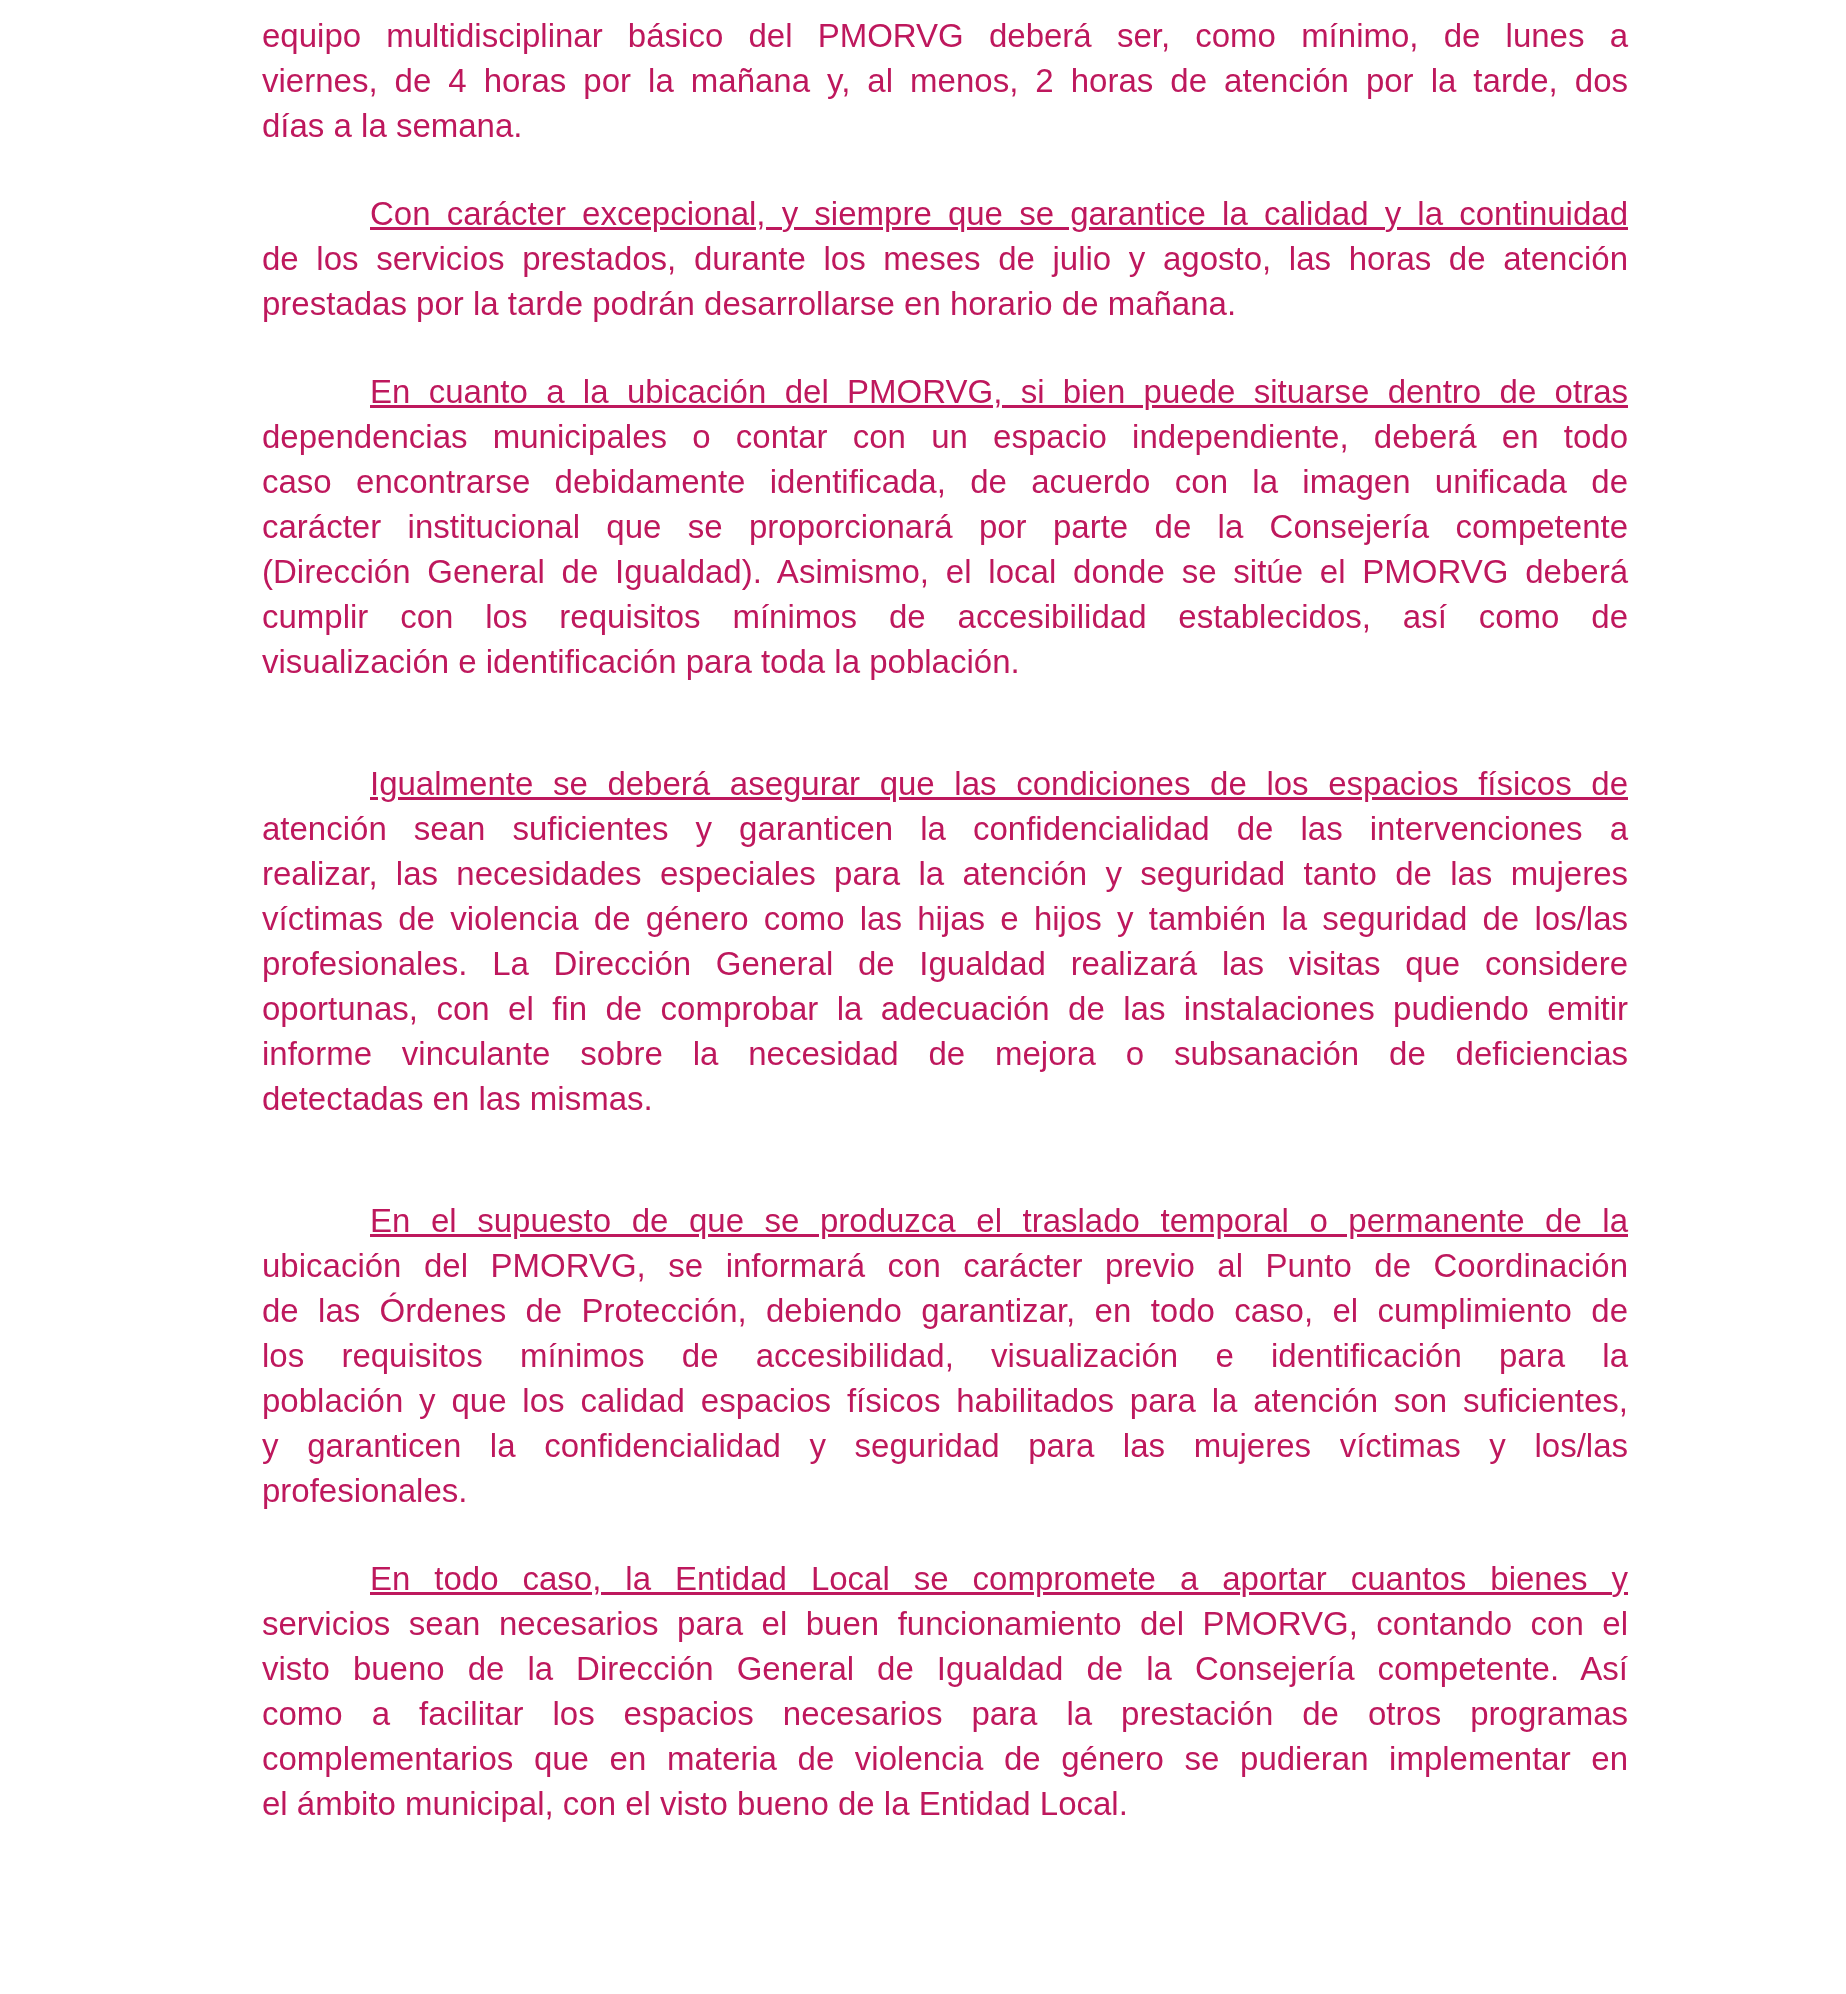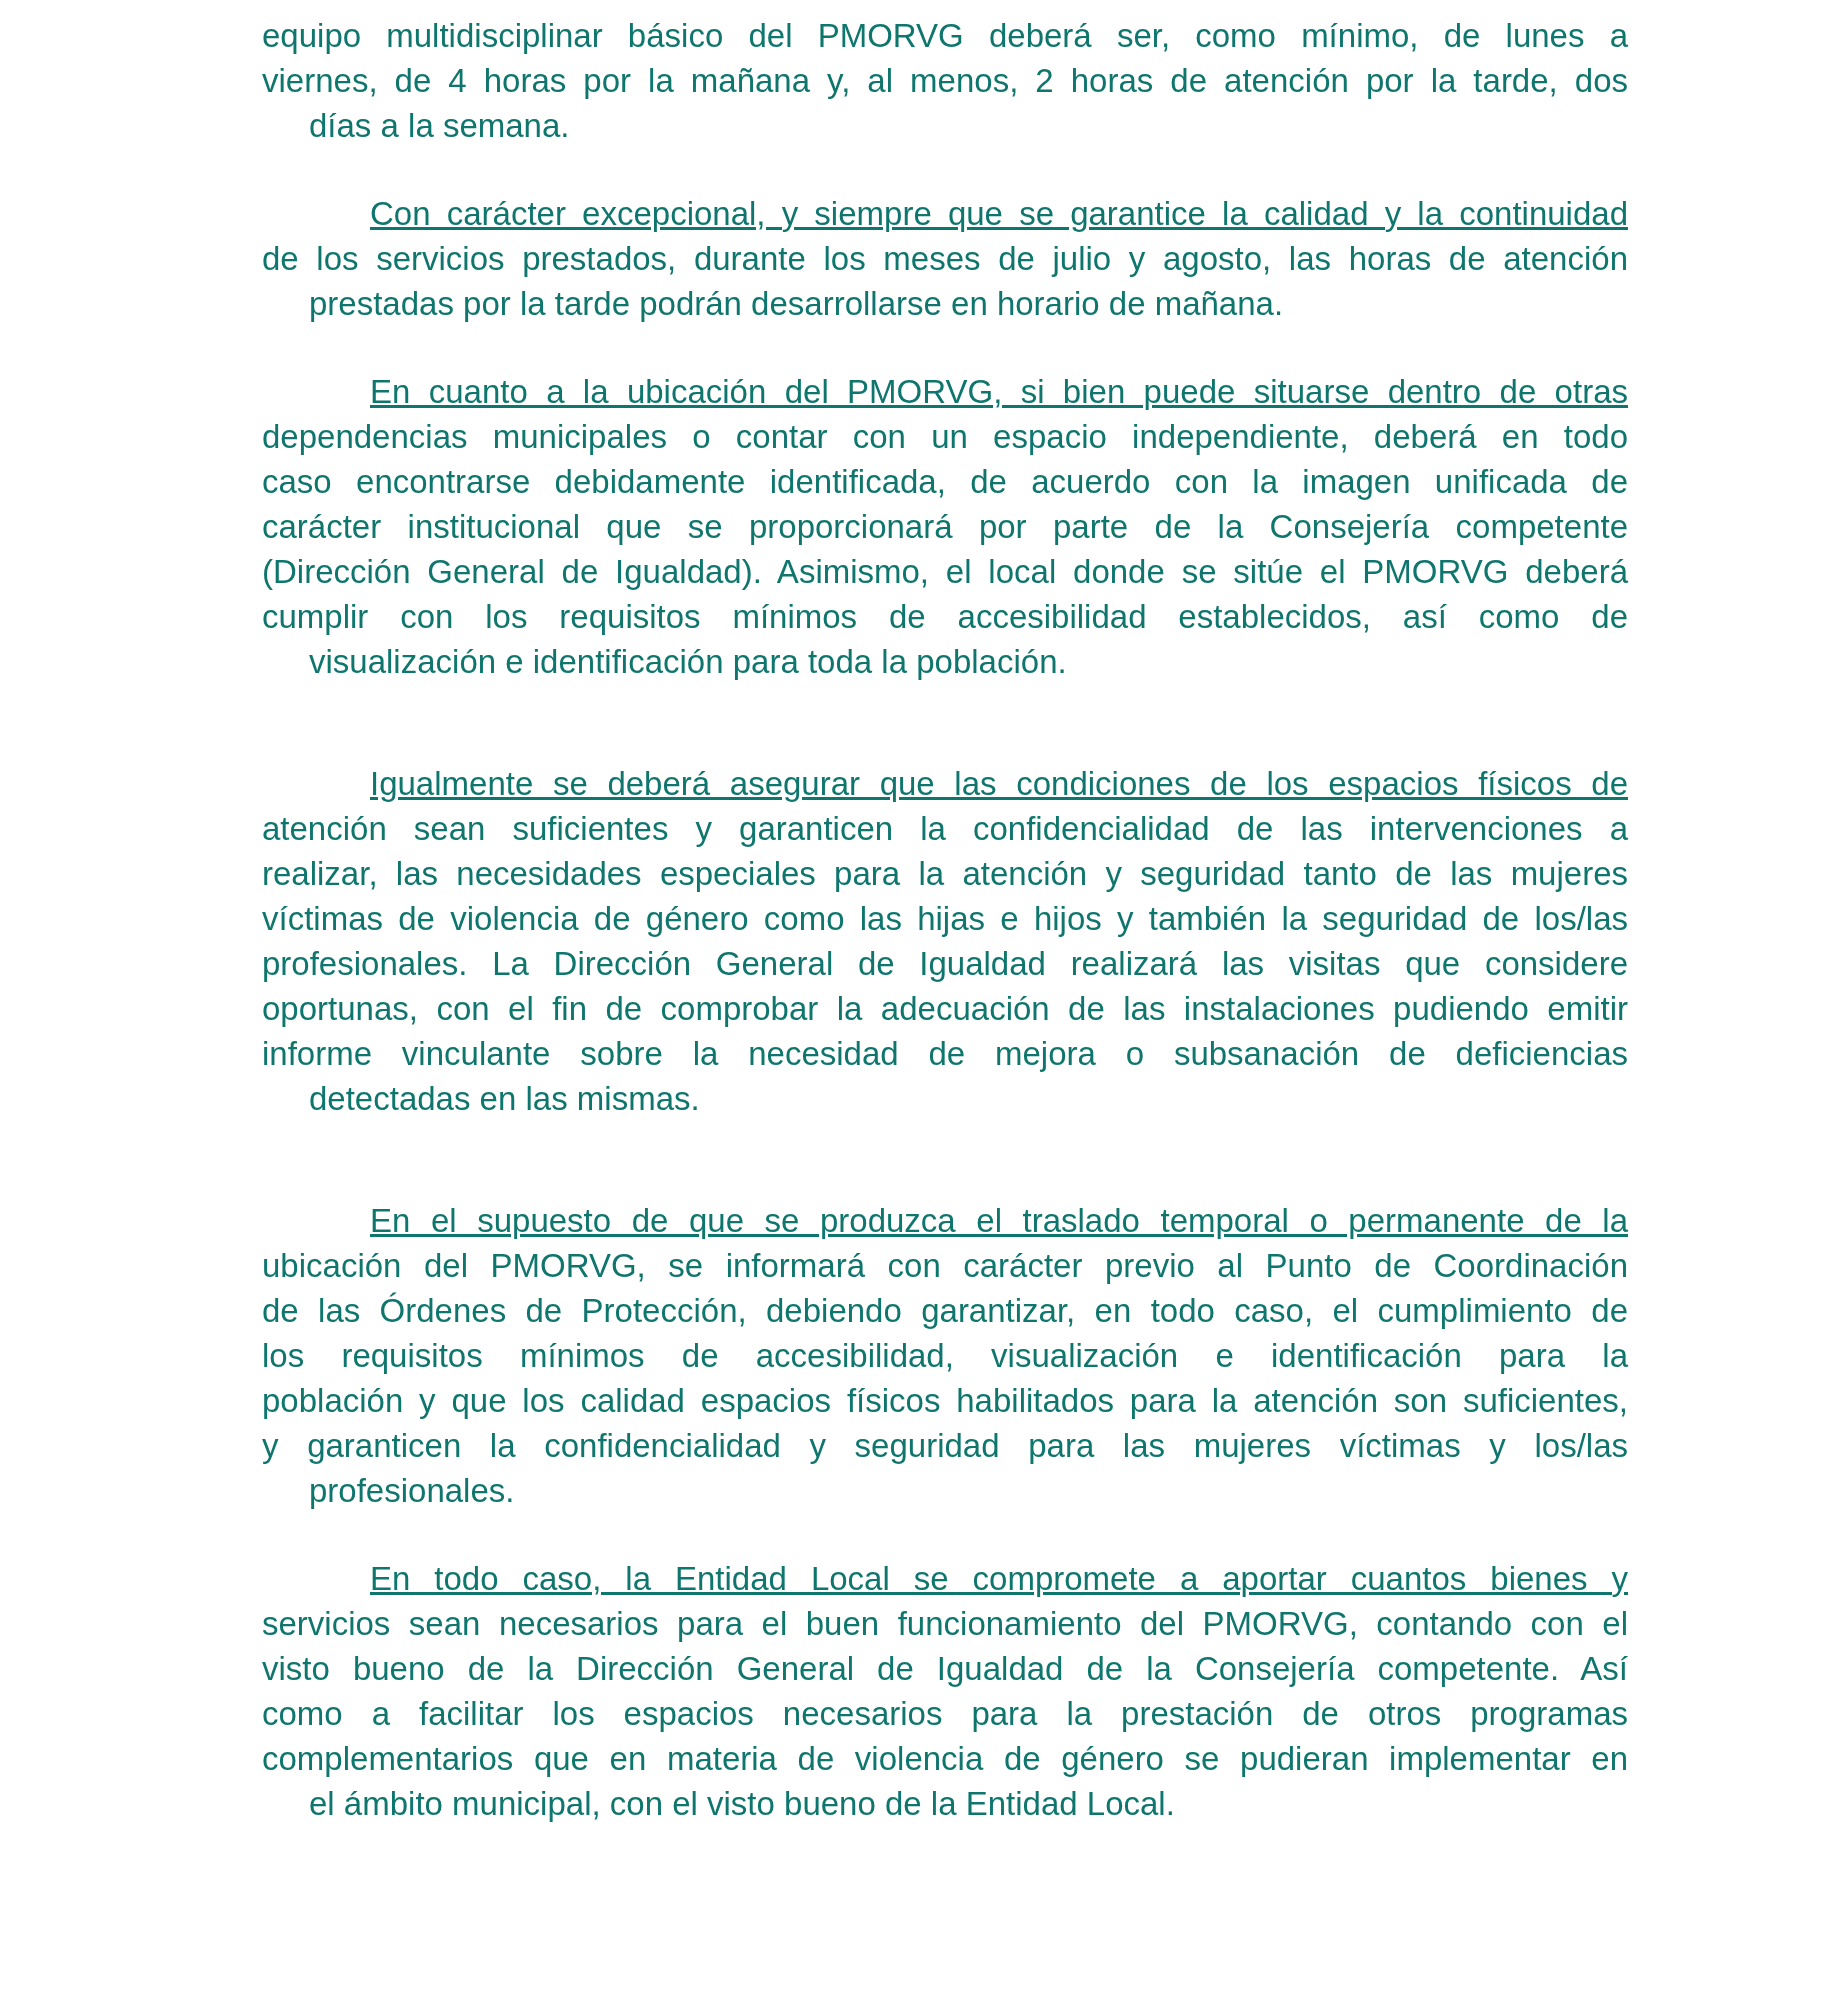--- a/index.html
+++ b/index.html
@@ -19,33 +19,33 @@
     background: #ffffff;
   }
   .text-block {
     position: absolute;
     left: 262px;
     top: 12.6px;
     width: 1366px;
     font-family: "Liberation Sans", "DejaVu Sans", sans-serif;
     font-size: 33px;
     line-height: 45px;
-    color: #0f766e;
+    color: #be185d;
     font-weight: 400;
   }
   .paragraph { margin: 0; }
   .paragraph.gap-none   { margin-top: 0; }
   .paragraph.gap-normal { margin-top: 43px; }
   .paragraph.gap-large  { margin-top: 77px; }
   .line {
     text-align: justify;
     text-align-last: justify;
     white-space: normal;
   }
-  .line.last-line { text-align-last: left; margin-left: 47px; }
+  .line.last-line { text-align-last: left; }
   .paragraph.indent .line.first-line { text-indent: 108px; text-decoration: underline; }
 </style>
 </head>
 <body>
 
 <div class="page">
   <div class="text-block" id="doc">
       <div class="paragraph gap-none">
         <div class="line first-line">equipo multidisciplinar básico del PMORVG deberá ser, como mínimo, de lunes a</div>
         <div class="line">viernes, de 4 horas por la mañana y, al menos, 2 horas de atención por la tarde, dos</div>

